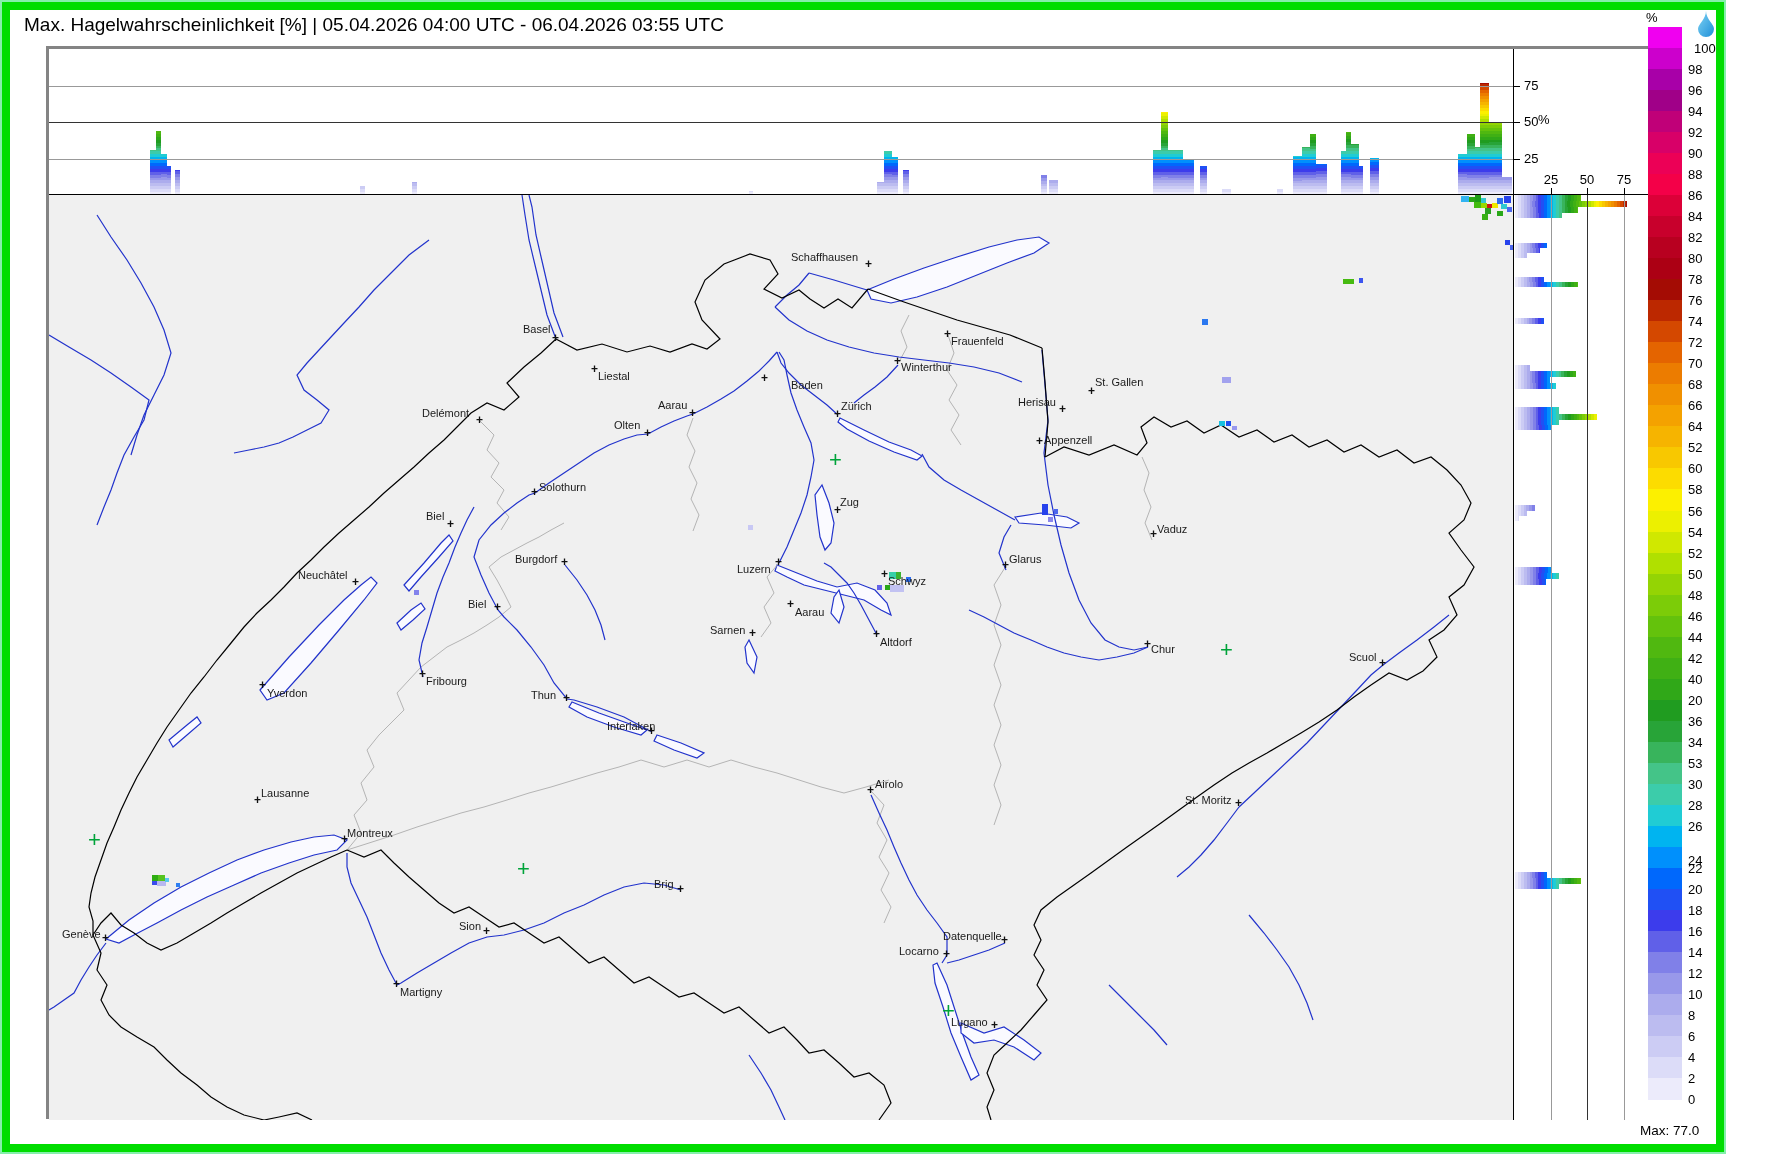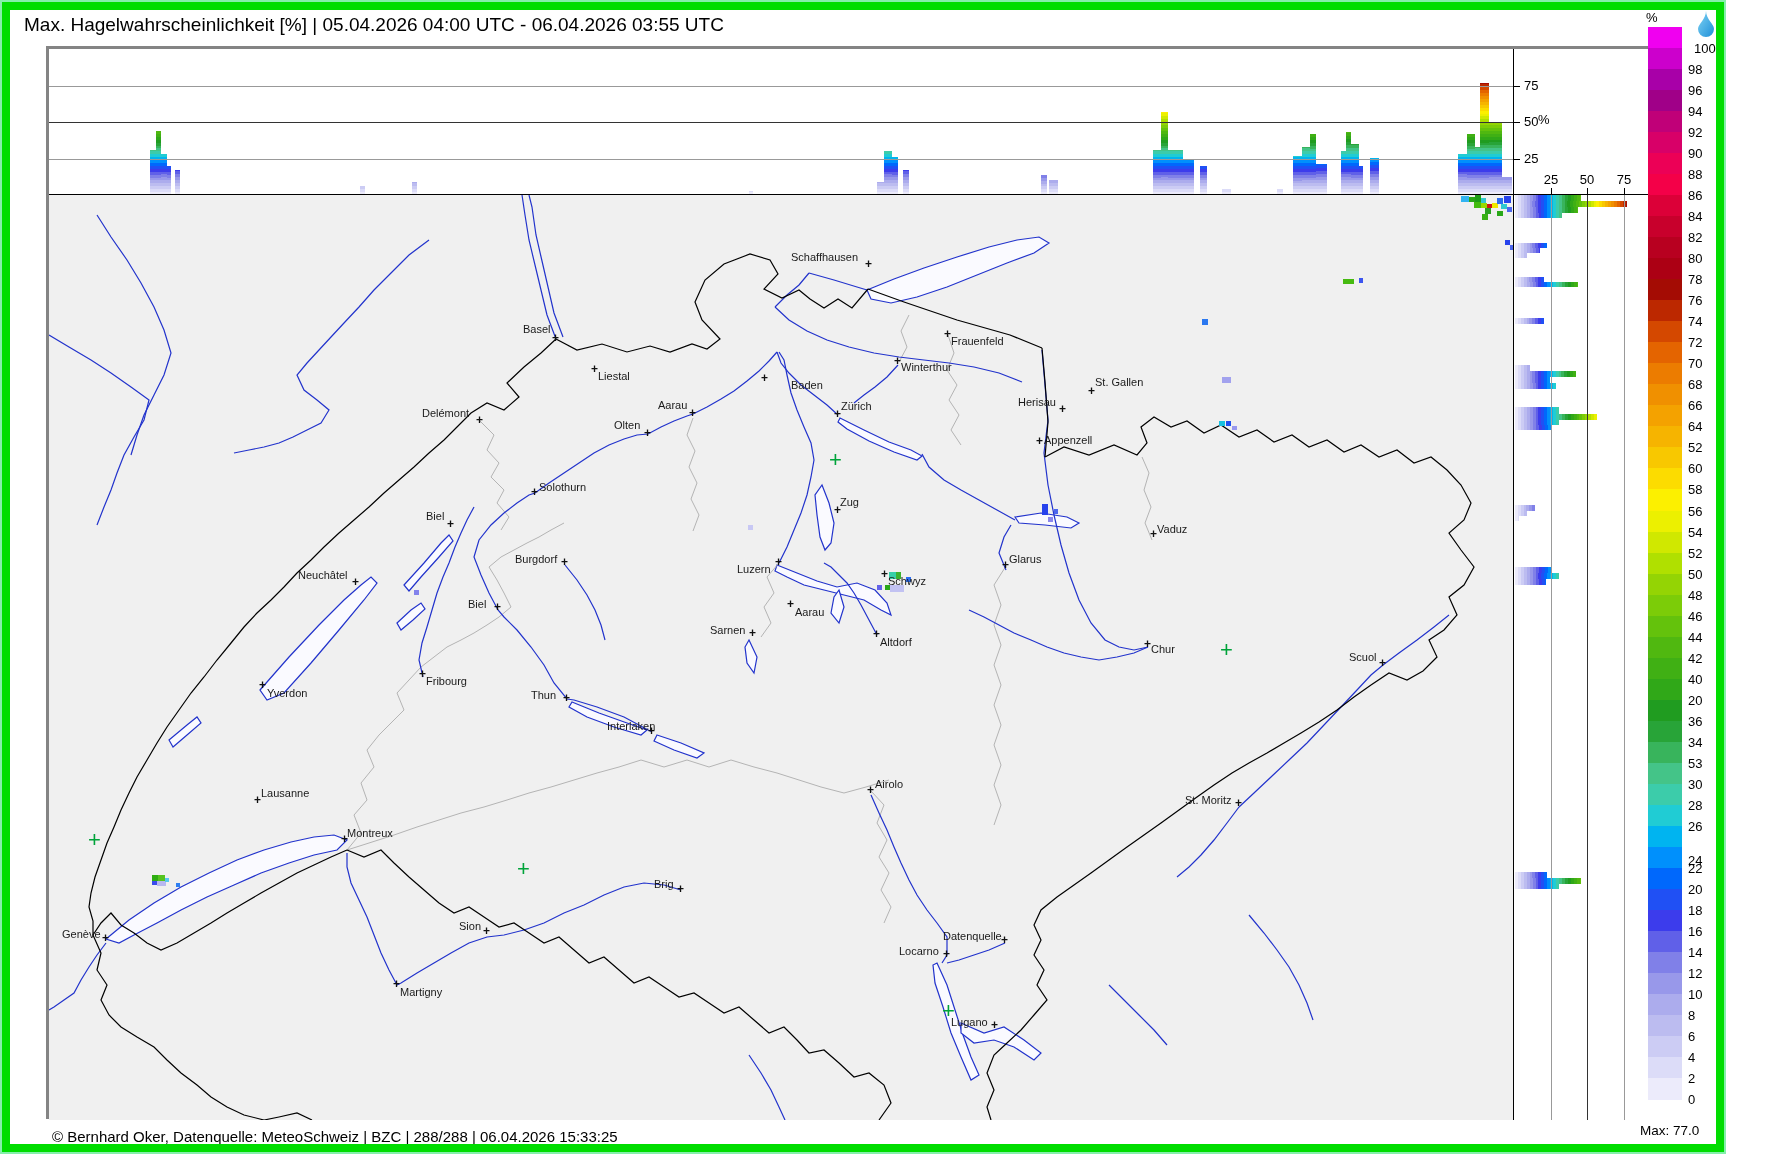--- a/index.html
+++ b/index.html
@@ -547,17 +547,16 @@
           <div class="cb-label" style="top:1001.9px;">6</div>
           <div class="cb-band" style="top:1008.9px;height:21.5px;background:#ccccf4;"></div>
           <div class="cb-label" style="top:1023.0px;">4</div>
           <div class="cb-band" style="top:1030.0px;height:21.5px;background:#dcdcf8;"></div>
           <div class="cb-label" style="top:1044.0px;">2</div>
           <div class="cb-band" style="top:1051.0px;height:21.5px;background:#ecebfb;"></div>
           <div class="cb-label" style="top:1065.0px;">0</div>
         </div>
       <div class="abs" id="maxlabel">Max: 77.0</div>
 
-      <div class="abs" id="footer">© Bernhard Oker, Datenquelle: MeteoSchweiz | BZC | 288/288 | 06.04.2026 15:33:25</div>
 
     </div>
   </div>
 </div>
 
 </body></html>

